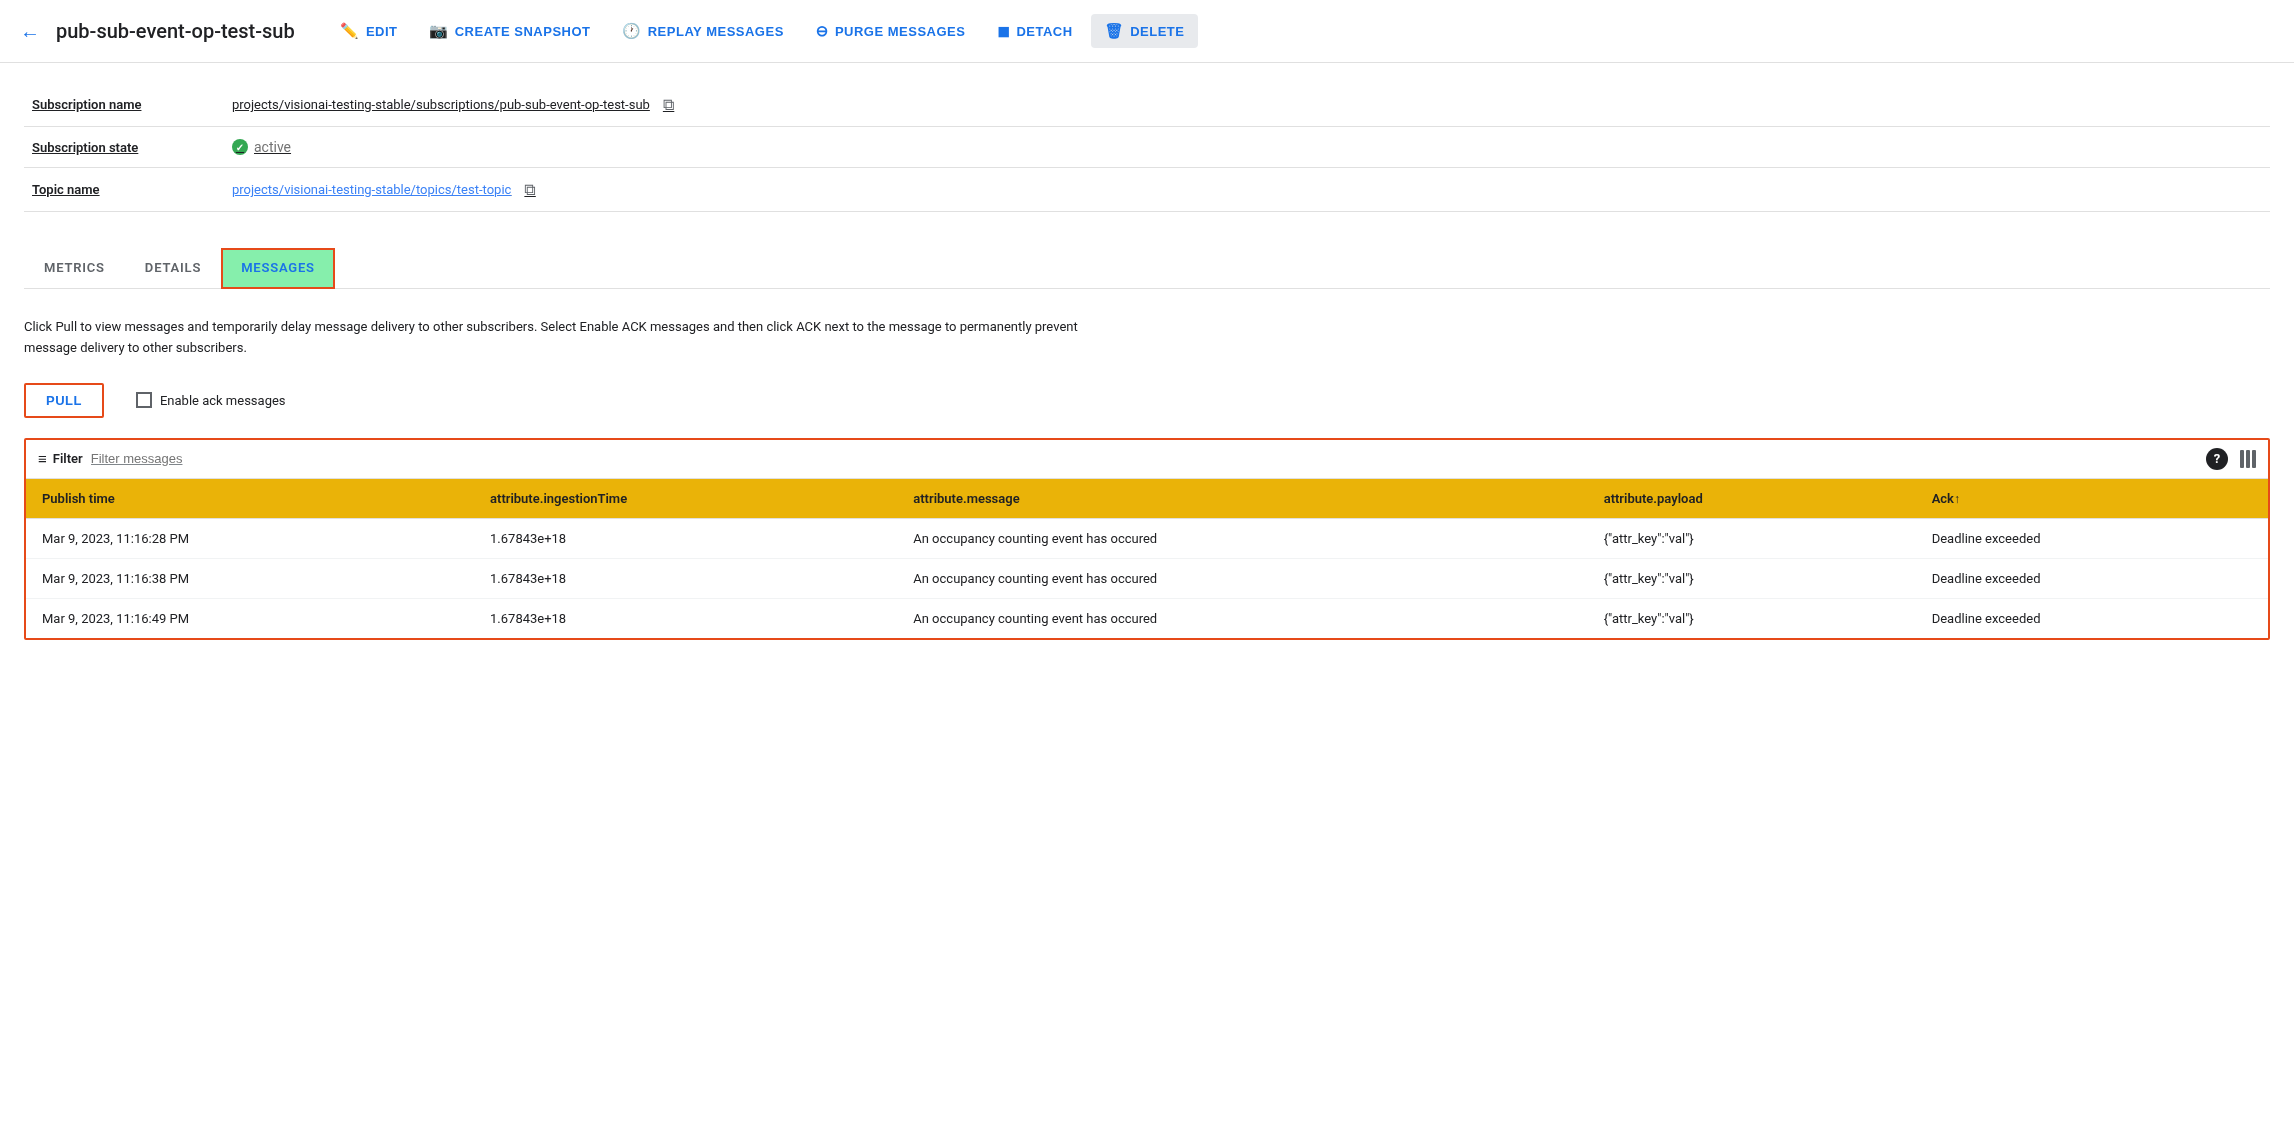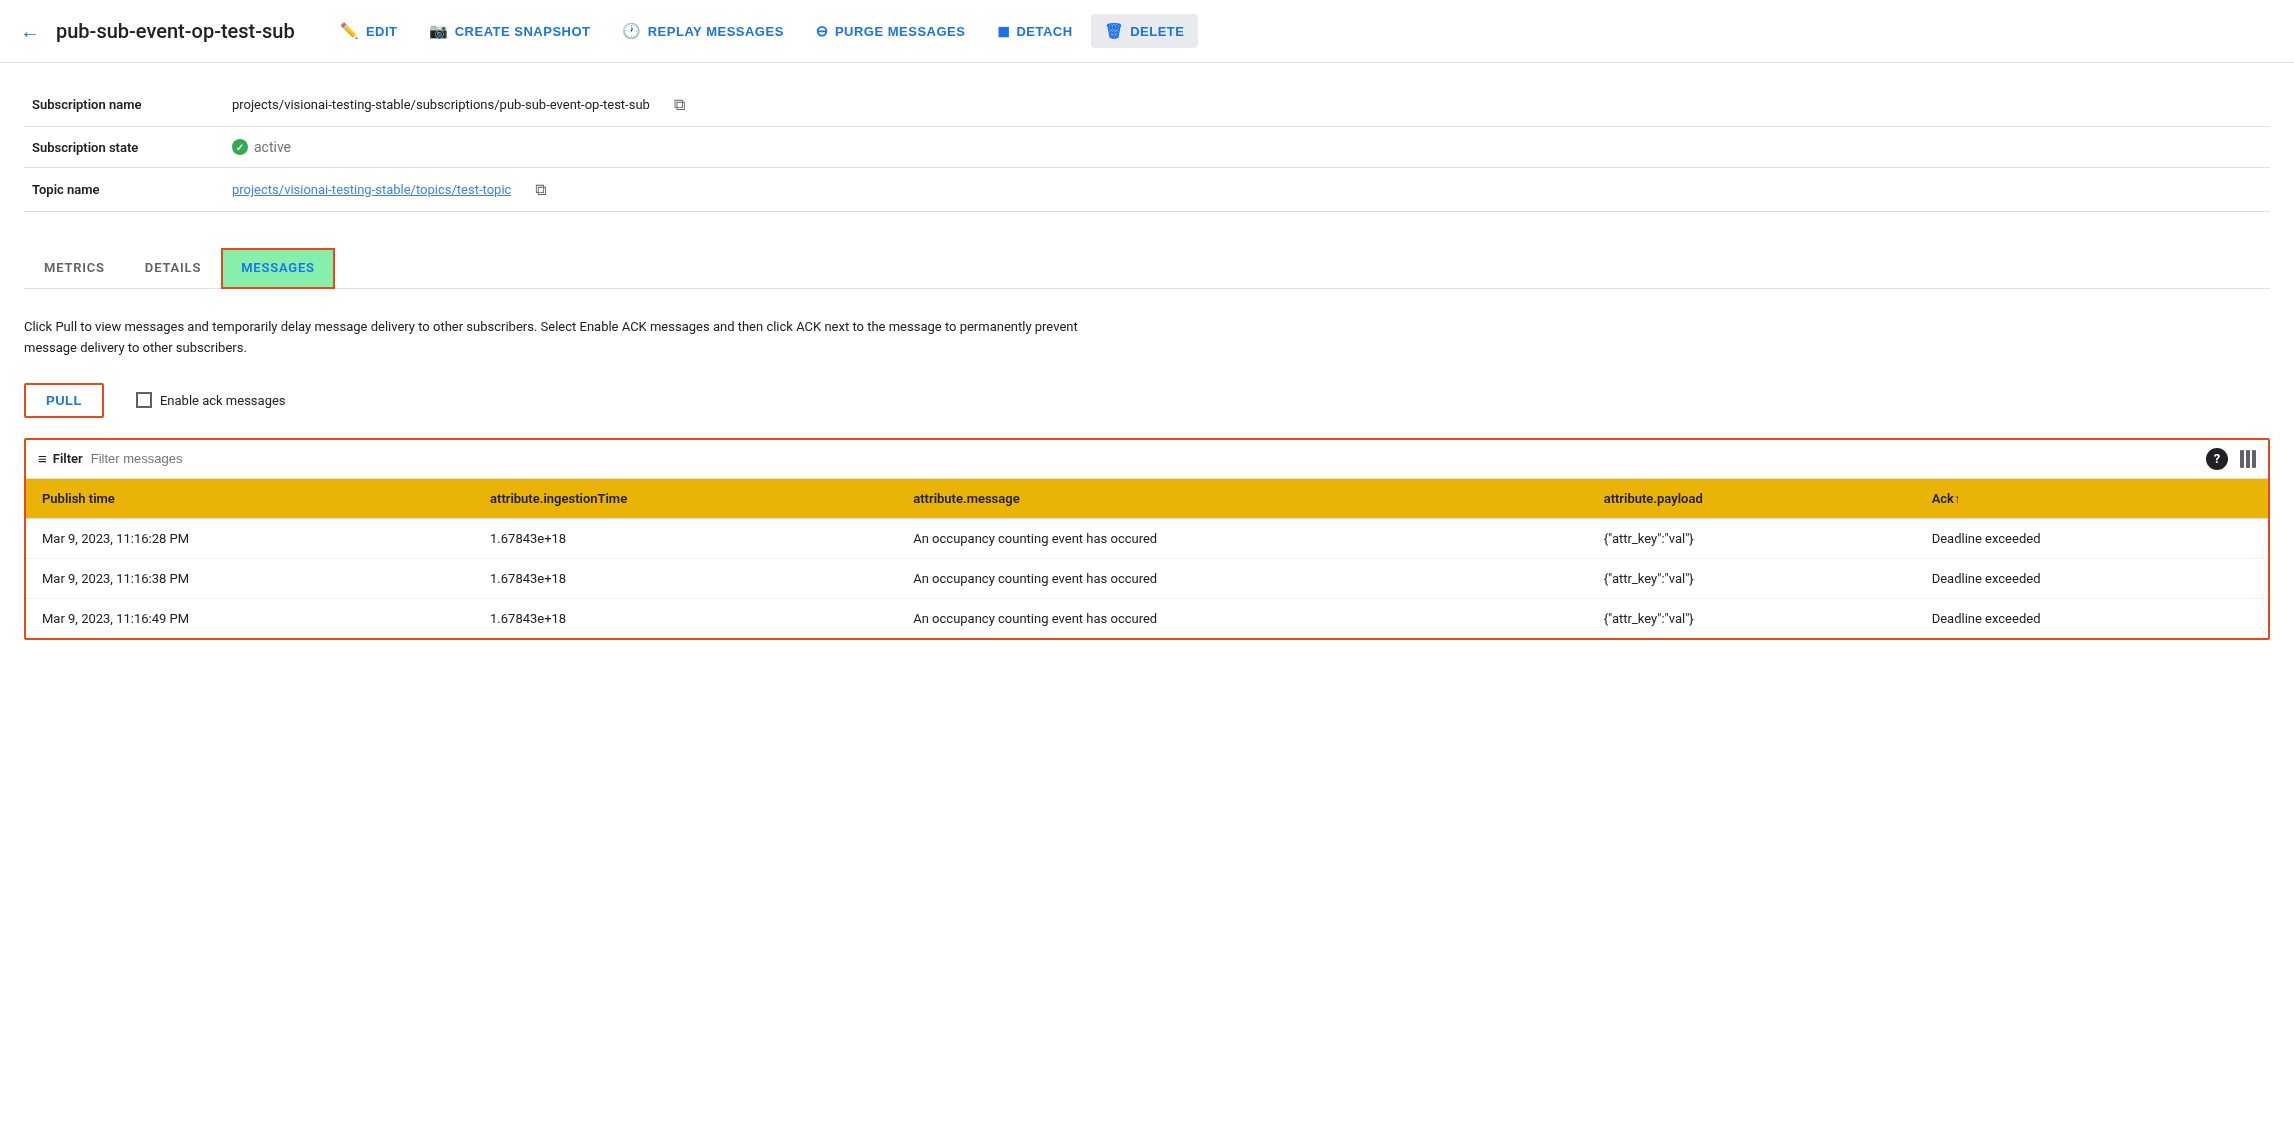--- a/index.html
+++ b/index.html
@@ -59,20 +59,21 @@
       background: #e8eaed;
       border-radius: 4px;
     }
     .toolbar-btn .btn-icon {
       font-size: 15px;
     }
 
     
     .info-section {
       padding: 20px 24px 0 24px;
+      text-decoration: underline;
     }
     .info-table {
       width: 100%;
       border-collapse: collapse;
     }
     .info-table tr {
       border-bottom: 1px solid #e0e0e0;
     }
     .info-table td {
       padding: 12px 8px;
@@ -82,21 +83,21 @@
       font-weight: 600;
       font-size: 13px;
       color: #202124;
       width: 200px;
     }
     .info-value {
       font-size: 13px;
       color: #202124;
       display: flex;
       align-items: center;
-      gap: 24px;
+      gap: 13px;
     }
     .info-value a {
       color: #3b82f6;
       text-decoration: underline;
       cursor: pointer;
     }
     .copy-icon {
       color: #5f6368;
       cursor: pointer;
       font-size: 16px;
@@ -212,20 +213,21 @@
       color: #202124;
       cursor: pointer;
     }
     .filter-placeholder {
       font-size: 13px;
       color: #80868b;
       border: none;
       outline: none;
       background: none;
       width: 200px;
+      text-decoration: underline;
     }
     .filter-right {
       display: flex;
       align-items: center;
       gap: 12px;
     }
     .help-icon {
       width: 22px;
       height: 22px;
       border-radius: 50%;

